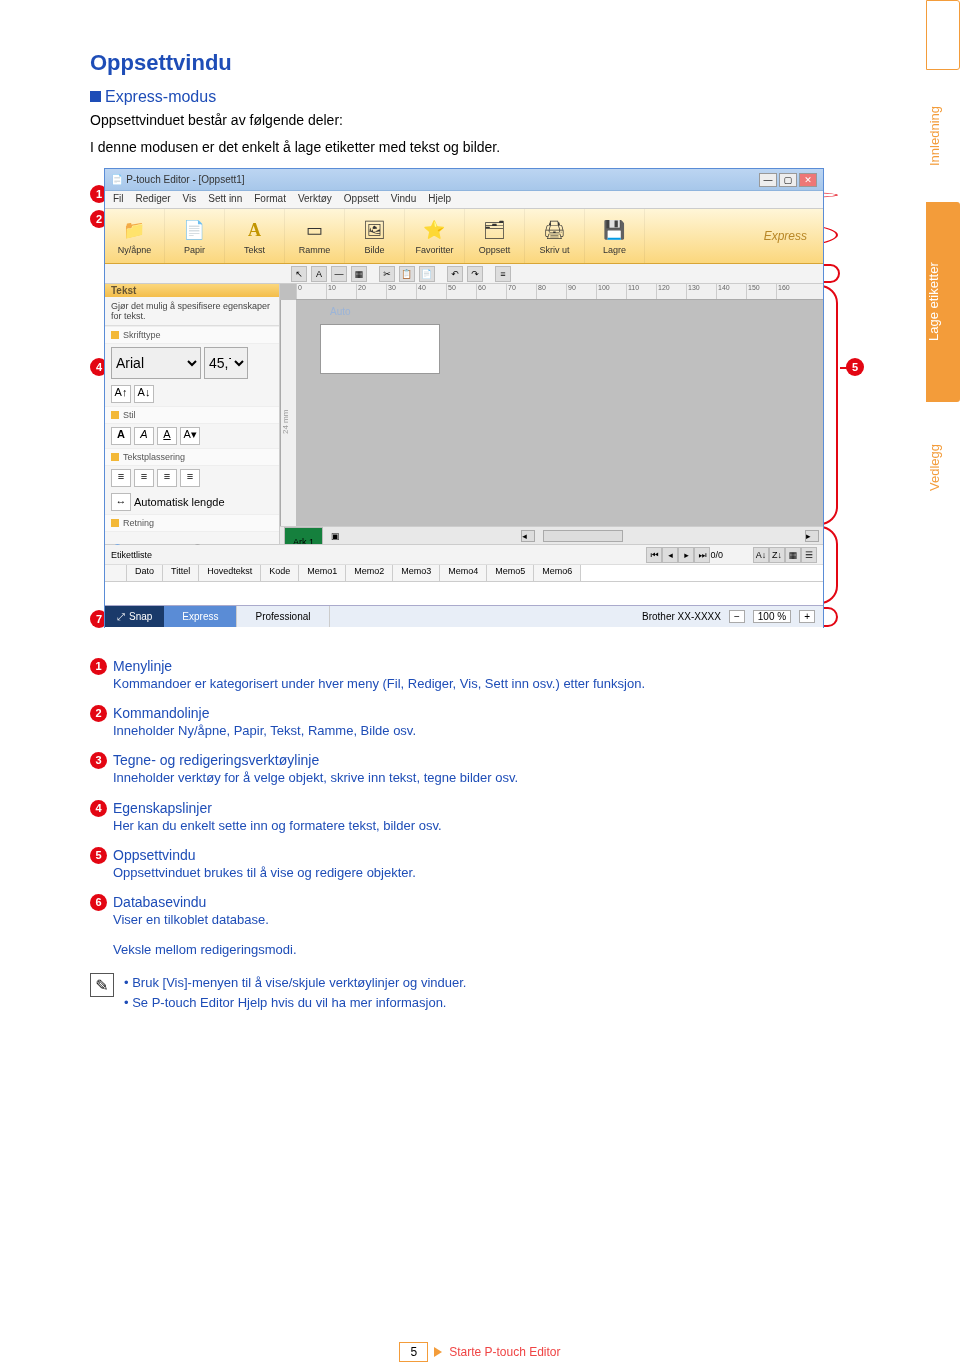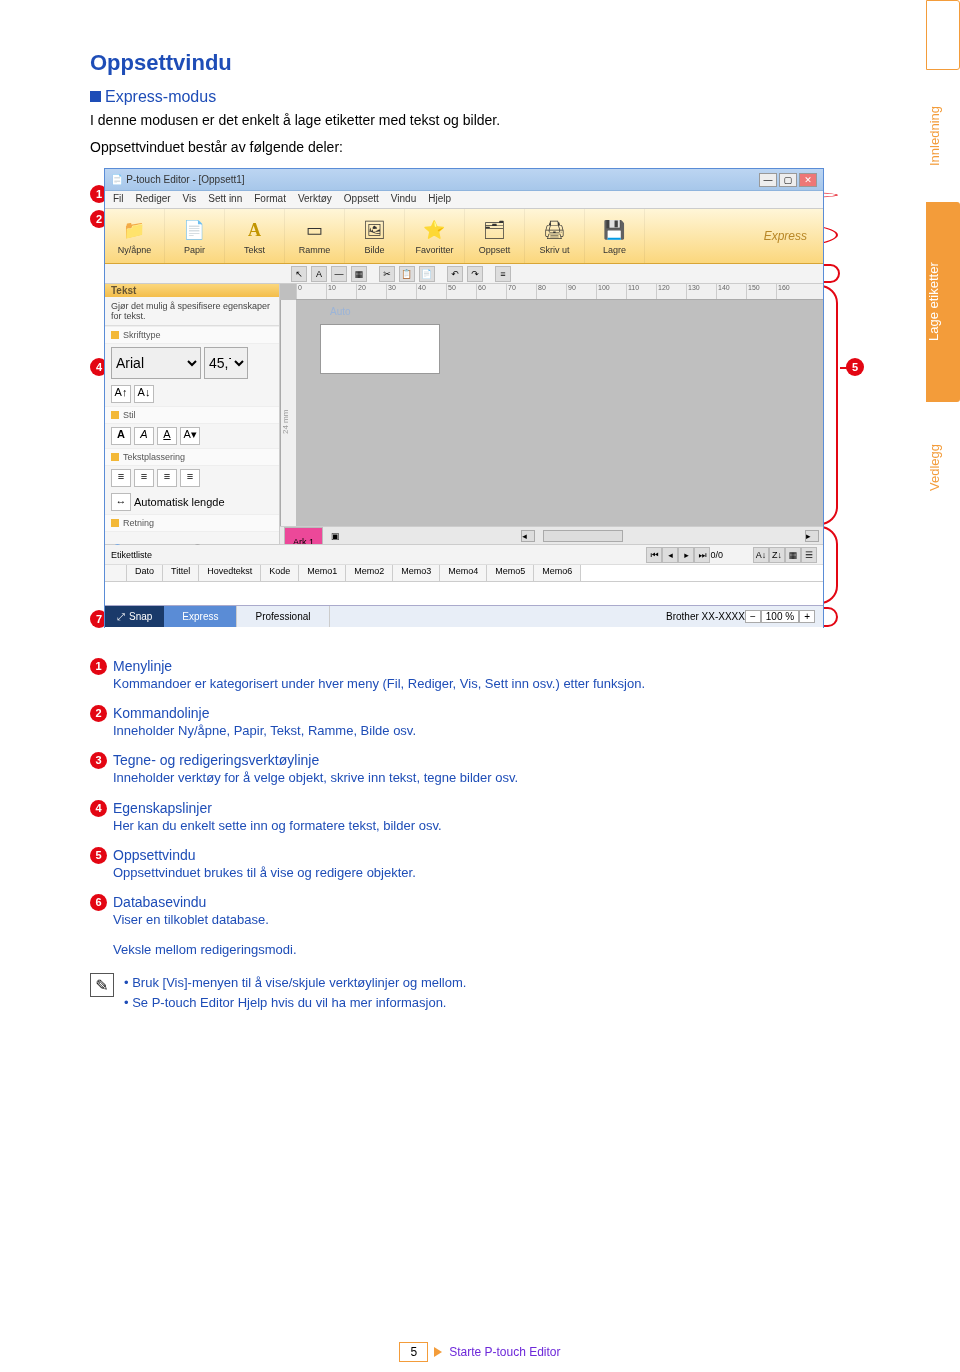--- a/index.html
+++ b/index.html
@@ -41,62 +41,62 @@
 .sp-ctrl{padding:3px 6px;display:flex;gap:3px;flex-wrap:wrap}
 .sp-ctrl select,.sp-ctrl input{font-size:14px;height:32px;border:1px solid #aaa}
 .sp-btn{width:20px;height:18px;border:1px solid #bbb;background:#fff;font-size:11px;text-align:center}
 .canvas-area{flex:1;background:#bfbfbf;position:relative;overflow:hidden}
 .ruler-h{position:absolute;top:0;left:16px;right:0;height:16px;background:#f0f0f0;border-bottom:1px solid #aaa;font-size:7px;color:#666;display:flex}
 .ruler-h span{width:30px;border-left:1px solid #ccc;padding-left:1px}
 .ruler-v{position:absolute;top:16px;left:0;width:16px;bottom:0;background:#f0f0f0;border-right:1px solid #aaa;writing-mode:vertical-rl;transform:rotate(180deg);font-size:8px;color:#999;text-align:center}
 .canvas{position:absolute;top:40px;left:40px;width:120px;height:50px;background:#fff;border:1px solid #999}
 .canvas-lbl{position:absolute;top:22px;left:50px;color:#9bb4d8;font-size:10px}
 .tabs-bot{position:absolute;bottom:0;left:0;right:0;height:18px;background:#e8e8e8;border-top:1px solid #ccc;display:flex;align-items:center;font-size:9px;padding:0 4px;gap:8px}
-.tabs-bot .tb{background:#ec4899;border:1px solid #bbb;padding:8px 8px;height:14px;line-height:12px}
+.tabs-bot .tb{background:#15803d;border:1px solid #bbb;padding:8px 8px;height:14px;line-height:12px}
 .tabs-bot .sc{margin-left:auto;width:14px;height:12px;background:#ddd;border:1px solid #aaa}
 .db-area{height:85px;background:#fff;border-top:1px solid #ccc;display:flex;flex-direction:column}
 .db-tool{height:20px;background:#f3f3f3;display:flex;align-items:center;gap:0;padding:0 6px;font-size:9px;border-bottom:1px solid #ddd}
 .db-cols{display:flex;height:17px;border-bottom:1px solid #ccc;font-size:9px}
 .db-cols span{padding:1px 8px;border-right:1px solid #ccc;background:#f5f5f5}
 .statusbar{position:absolute;bottom:0;left:0;right:0;height:22px;background:#e8eef7;border-top:1px solid #aac;display:flex;align-items:center;font-size:10px}
 .snapbtn{background:#1a3a6a;color:#fff;padding:2px 12px;height:100%;display:flex;align-items:center;gap:4px}
 .modebtns{display:flex;height:100%}
 .modebtn{padding:0 18px;display:flex;align-items:center;border-right:1px solid #ccc}
 .modebtn.on{background:#5a8cd6;color:#fff}
-.st-right{margin-left:auto;display:flex;gap:0;align-items:center;padding-right:8px}
+.st-right{margin-left:auto;display:flex;gap:8px;align-items:center;padding-right:8px}
 .zoom-ctrl{border:1px solid #aaa;padding:0 4px;background:#fff}
 .legend{margin-top:6px}
 .legend-item{margin-bottom:12px}
 .lg-head{font-size:14px;color:#1e4db7}
 .num{display:inline-block;width:17px;height:17px;border-radius:50%;background:#e30613;color:#fff;font-size:11px;font-weight:bold;text-align:center;line-height:17px;margin-right:6px;vertical-align:1px}
 .lg-desc{font-size:13px;color:#1e4db7;margin-left:23px;line-height:1.4}
 .note-box{margin-top:14px;display:flex;gap:10px;align-items:flex-start}
 .note-ic{width:24px;height:24px;border:1px solid #555;display:flex;align-items:center;justify-content:center;font-size:16px}
 .note-txt{font-size:13px;color:#1e4db7;line-height:1.5}
 .footer{position:absolute;bottom:10px;left:0;right:0;display:flex;justify-content:center;gap:6px;align-items:center;font-size:12px}
 .footer .pg{padding:2px 10px;border:1px solid #f39c3a;background:#fff}
-.footer .sec{color:#6d28d9;display:flex;align-items:center;gap:7px}
+.footer .sec{color:#ef4444;display:flex;align-items:center;gap:7px}
 .tri{display:inline-block;width:0;height:0;border-top:5px solid transparent;border-bottom:5px solid transparent;border-left:8px solid #f39c3a}
 </style>
 </head>
 <body>
 
 <div class="page">
 
   <div class="sidetabs">
     <div class="tab empty"></div>
     <div class="tab off">Innledning</div>
     <div class="tab on">Lage etiketter</div>
     <div class="tab off">Vedlegg</div>
   </div>
 
   <h2 class="title">Oppsettvindu</h2>
   <div class="subh"><span class="sq"></span><span>Express-modus</span></div>
+  <p class="body-text">Oppsettvinduet består av følgende deler:</p>
   <p class="body-text">I denne modusen er det enkelt å lage etiketter med tekst og bilder.</p>
-  <p class="body-text">Oppsettvinduet består av følgende deler:</p>
 
   <div class="screenshot">
     <span class="marker" style="left:0;top:17px">1</span>
     <span class="marker" style="left:0;top:42px">2</span>
     <span class="marker" style="left:575px;top:108px">3</span>
     <span class="marker" style="left:0;top:190px">4</span>
     <span class="marker" style="left:756px;top:190px">5</span>
     <span class="marker" style="left:22px;top:380px">6</span>
     <span class="marker" style="left:0;top:442px">7</span>
 
@@ -330,21 +330,21 @@
       <div class="lg-desc">Viser en tilkoblet database.</div>
     </div>
     <div class="legend-item">
       <div class="lg-desc">Veksle mellom redigeringsmodi.</div>
     </div>
   </div>
 
   <div class="note-box">
     <div class="note-ic">✎</div>
     <div class="note-txt">
-      • <span>Bruk [Vis]-menyen til å vise/skjule verktøylinjer og mellom.</span><br>
+      • <span>Bruk [Vis]-menyen til å vise/skjule verktøylinjer og vinduer.</span><br>
       • <span>Se P-touch Editor Hjelp hvis du vil ha mer informasjon.</span>
     </div>
   </div>
 
 </div>
 
 <div class="footer">
   <span class="pg">5</span>
   <span class="sec">
       <span class="tri"></span>

